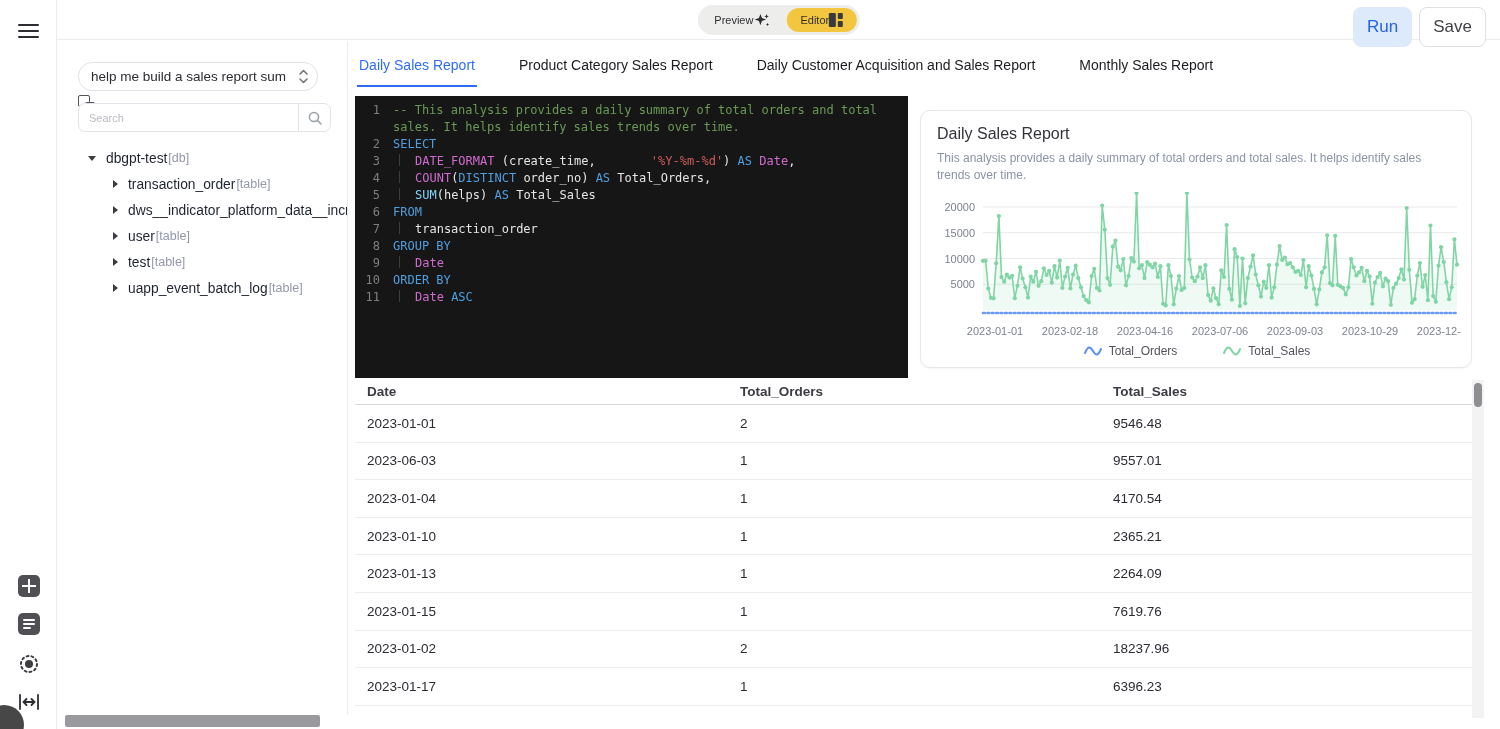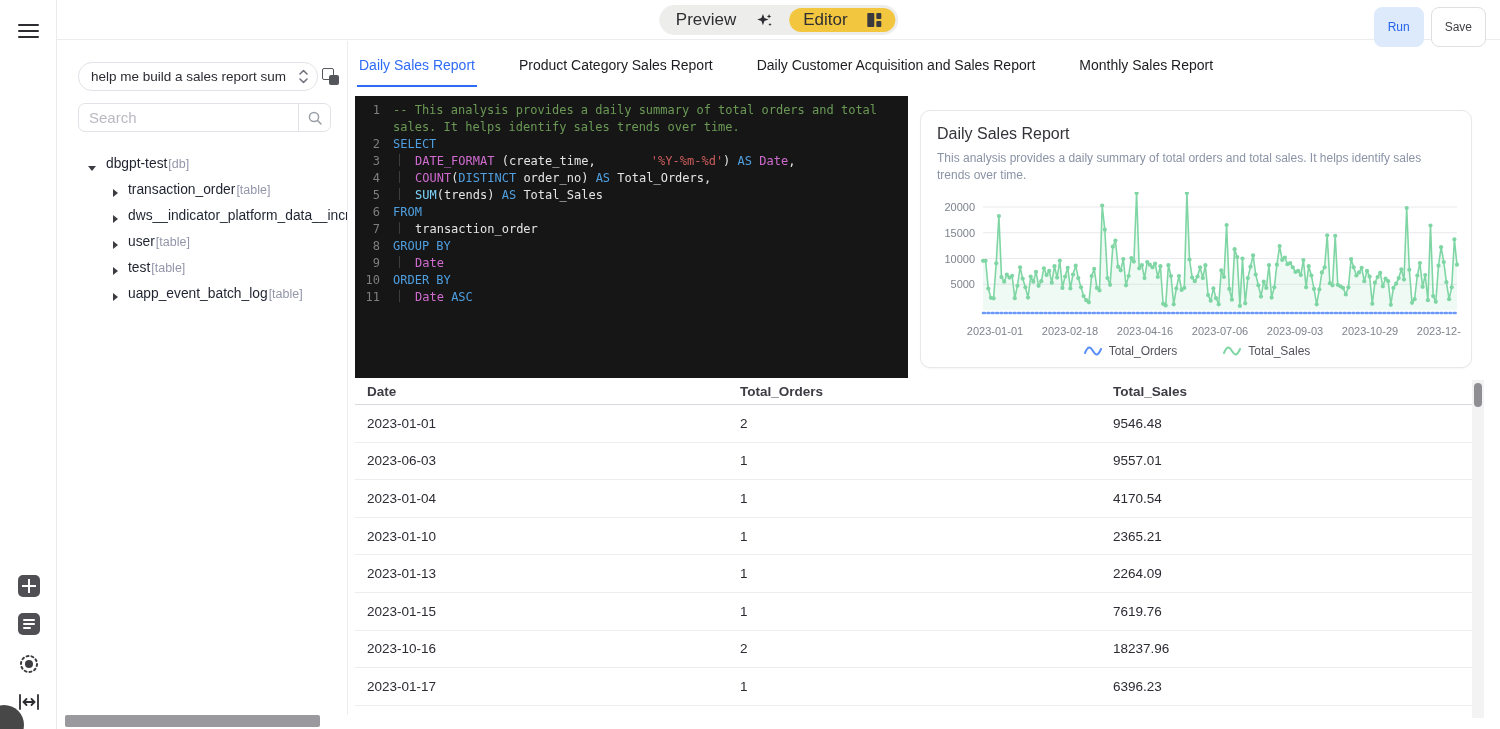--- a/index.html
+++ b/index.html
@@ -22,53 +22,53 @@
   .sq-icon.doc i:nth-child(3){ top:14px; width:8px; }
   .corner-fab { position:absolute; left:-16px; bottom:-16px; width:40px; height:40px;
     border-radius:50%; background:#474747; z-index:9; }
 
   
   .header { position:absolute; left:57px; top:0; right:0; height:40px; background:#fff;
     border-bottom:1px solid #ececf0; z-index:4; }
   .seg-toggle { position:absolute; left:50%; transform:translateX(-50%); top:5px; height:30px;
     background:#ededeb; border-radius:16px; display:flex; align-items:center; padding:3px; gap:2px; }
   .seg-btn { height:24px; border-radius:13px; border:none; background:transparent;
-    font-family:inherit; font-size:17px; color:#2f2f33; padding:0 14px;
-    display:flex; align-items:center; gap:20px; cursor:pointer; }
+    font-family:inherit; font-size:11px; color:#2f2f33; padding:0 14px;
+    display:flex; align-items:center; gap:0; cursor:pointer; }
   .seg-btn.active { background:#f2c63e; font-weight:500;align-items:center; }
   .blocks-icon { display:inline-grid; grid-template-columns:7px 5px; grid-template-rows:6px 6px; gap:1.5px; }
   .blocks-icon b { background:#3a3a3e; border-radius:1px; }
   .blocks-icon b:nth-child(1){ grid-row:1 / span 2; }
   .hdr-actions { position:absolute; right:14px; top:7px; display:flex; gap:7px; }
-  .btn { height:40px; padding:16px 13px; border-radius:8px; font-family:inherit; font-size:12px;
+  .btn { height:40px; padding:16px 13px; border-radius:8px; font-family:inherit; font-size:17px;
     display:flex; align-items:center; cursor:pointer; border:1px solid transparent; }
   .btn.run  { background:#dceafc; color:#2563eb; border-color:#dceafc; }
   .btn.save { background:#fff; color:#3f3f46; border-color:#dedee3; }
 
   
   .tree-panel { position:absolute; left:58px; top:41px; width:290px; height:674px;
     background:#fff; border-right:1px solid #ececf0; overflow:hidden; }
-  .prompt-row { position:absolute; left:20px; top:21px; display:flex; align-items:center; gap:4px; }
+  .prompt-row { position:absolute; left:20px; top:21px; display:flex; gap:4px;flex-direction:column; }
   .prompt-select { width:240px; height:29px; border:1px solid #e2e2e8; border-radius:14px;
     display:flex; align-items:center; padding:0 8px 0 12px; cursor:pointer; background:#fff; }
   .prompt-select .val { flex:1; font-size:13.5px; color:#2b2b33; white-space:nowrap; overflow:hidden; }
   .copy-icon { position:relative; width:17px; height:17px; cursor:pointer; }
   .copy-icon::before { content:""; position:absolute; left:0; top:0; width:10px; height:10px;
     border:1.7px solid #55555c; border-radius:2px; }
   .copy-icon::after  { content:""; position:absolute; right:0; bottom:0; width:10px; height:10px;
     background:#55555c; border-radius:2px; }
   .search-box { position:absolute; left:20px; top:62px; width:253px; height:29px;
     border:1px solid #e2e2e8; border-radius:7px; display:flex; align-items:stretch; background:#fff; }
   .search-box input { flex:1; border:none; outline:none; padding:0 10px; font-family:inherit;
-    font-size:15px; color:#2b2b33; background:transparent; }
+    font-size:11px; color:#2b2b33; background:transparent; }
   .search-box input::placeholder { color:#b9b9c2; }
   .search-btn { width:32px; border-left:1px solid #e2e2e8; display:flex; align-items:center;
     justify-content:center; cursor:pointer; }
   .tree { position:absolute; left:0; top:104px; right:0; white-space:nowrap; }
-  .tree-row { display:flex; align-items:flex-end; height:26px; font-size:13.8px; color:#1f2430; cursor:pointer; }
+  .tree-row { display:flex; align-items:center; height:26px; font-size:13.8px; color:#1f2430; cursor:pointer; }
   .tree-row .tag { color:#9396aa; font-size:12.5px; margin-left:1px; }
   .tree-row.db { padding-left:30px; }
   .tree-row.tbl { padding-left:55px; }
   .arr { display:inline-block; width:0; height:0; margin-right:10px; }
   .arr.down { border-left:4.5px solid transparent; border-right:4.5px solid transparent; border-top:5.5px solid #3c3c43; }
   .arr.right { border-top:4.5px solid transparent; border-bottom:4.5px solid transparent; border-left:5.5px solid #3c3c43; }
 
   
   .h-scroll { position:absolute; left:58px; top:714px; width:290px; height:14px; z-index:6; }
   .h-scroll .thumb { position:absolute; left:7px; top:1px; width:255px; height:12px;
@@ -258,21 +258,21 @@
     <div class="ed-line">
       <span class="ln">3</span>
       <div class="code"><span class="guide"></span><span class="tok-fn">DATE_FORMAT</span><span> (create_time, </span><span class="tok-str">'%Y-%m-%d'</span><span>) </span><span class="tok-kw">AS</span><span> </span><span class="tok-fn">Date</span><span>,</span></div>
     </div>
     <div class="ed-line">
       <span class="ln">4</span>
       <div class="code"><span class="guide"></span><span class="tok-fn">COUNT</span><span>(</span><span class="tok-kw">DISTINCT</span><span> order_no) </span><span class="tok-kw">AS</span><span> Total_Orders,</span></div>
     </div>
     <div class="ed-line">
       <span class="ln">5</span>
-      <div class="code"><span class="guide"></span><span class="tok-yellow">SUM</span><span>(trends) </span><span class="tok-kw">AS</span><span> Total_Sales</span></div>
+      <div class="code"><span class="guide"></span><span class="tok-yellow">SUM</span><span>(helps) </span><span class="tok-kw">AS</span><span> Total_Sales</span></div>
     </div>
     <div class="ed-line">
       <span class="ln">6</span>
       <div class="code"><span class="tok-kw">FROM</span></div>
     </div>
     <div class="ed-line">
       <span class="ln">7</span>
       <div class="code"><span class="guide"></span><span>transaction_order</span></div>
     </div>
     <div class="ed-line">
@@ -543,21 +543,21 @@
         <div class="t-cell c1">2023-01-13</div>
         <div class="t-cell c2">1</div>
         <div class="t-cell c3">2264.09</div>
       </div>
       <div class="t-row">
         <div class="t-cell c1">2023-01-15</div>
         <div class="t-cell c2">1</div>
         <div class="t-cell c3">7619.76</div>
       </div>
       <div class="t-row">
-        <div class="t-cell c1">2023-10-16</div>
+        <div class="t-cell c1">2023-01-02</div>
         <div class="t-cell c2">2</div>
         <div class="t-cell c3">18237.96</div>
       </div>
       <div class="t-row">
         <div class="t-cell c1">2023-01-17</div>
         <div class="t-cell c2">1</div>
         <div class="t-cell c3">6396.23</div>
       </div>
     </div>
 </div>

